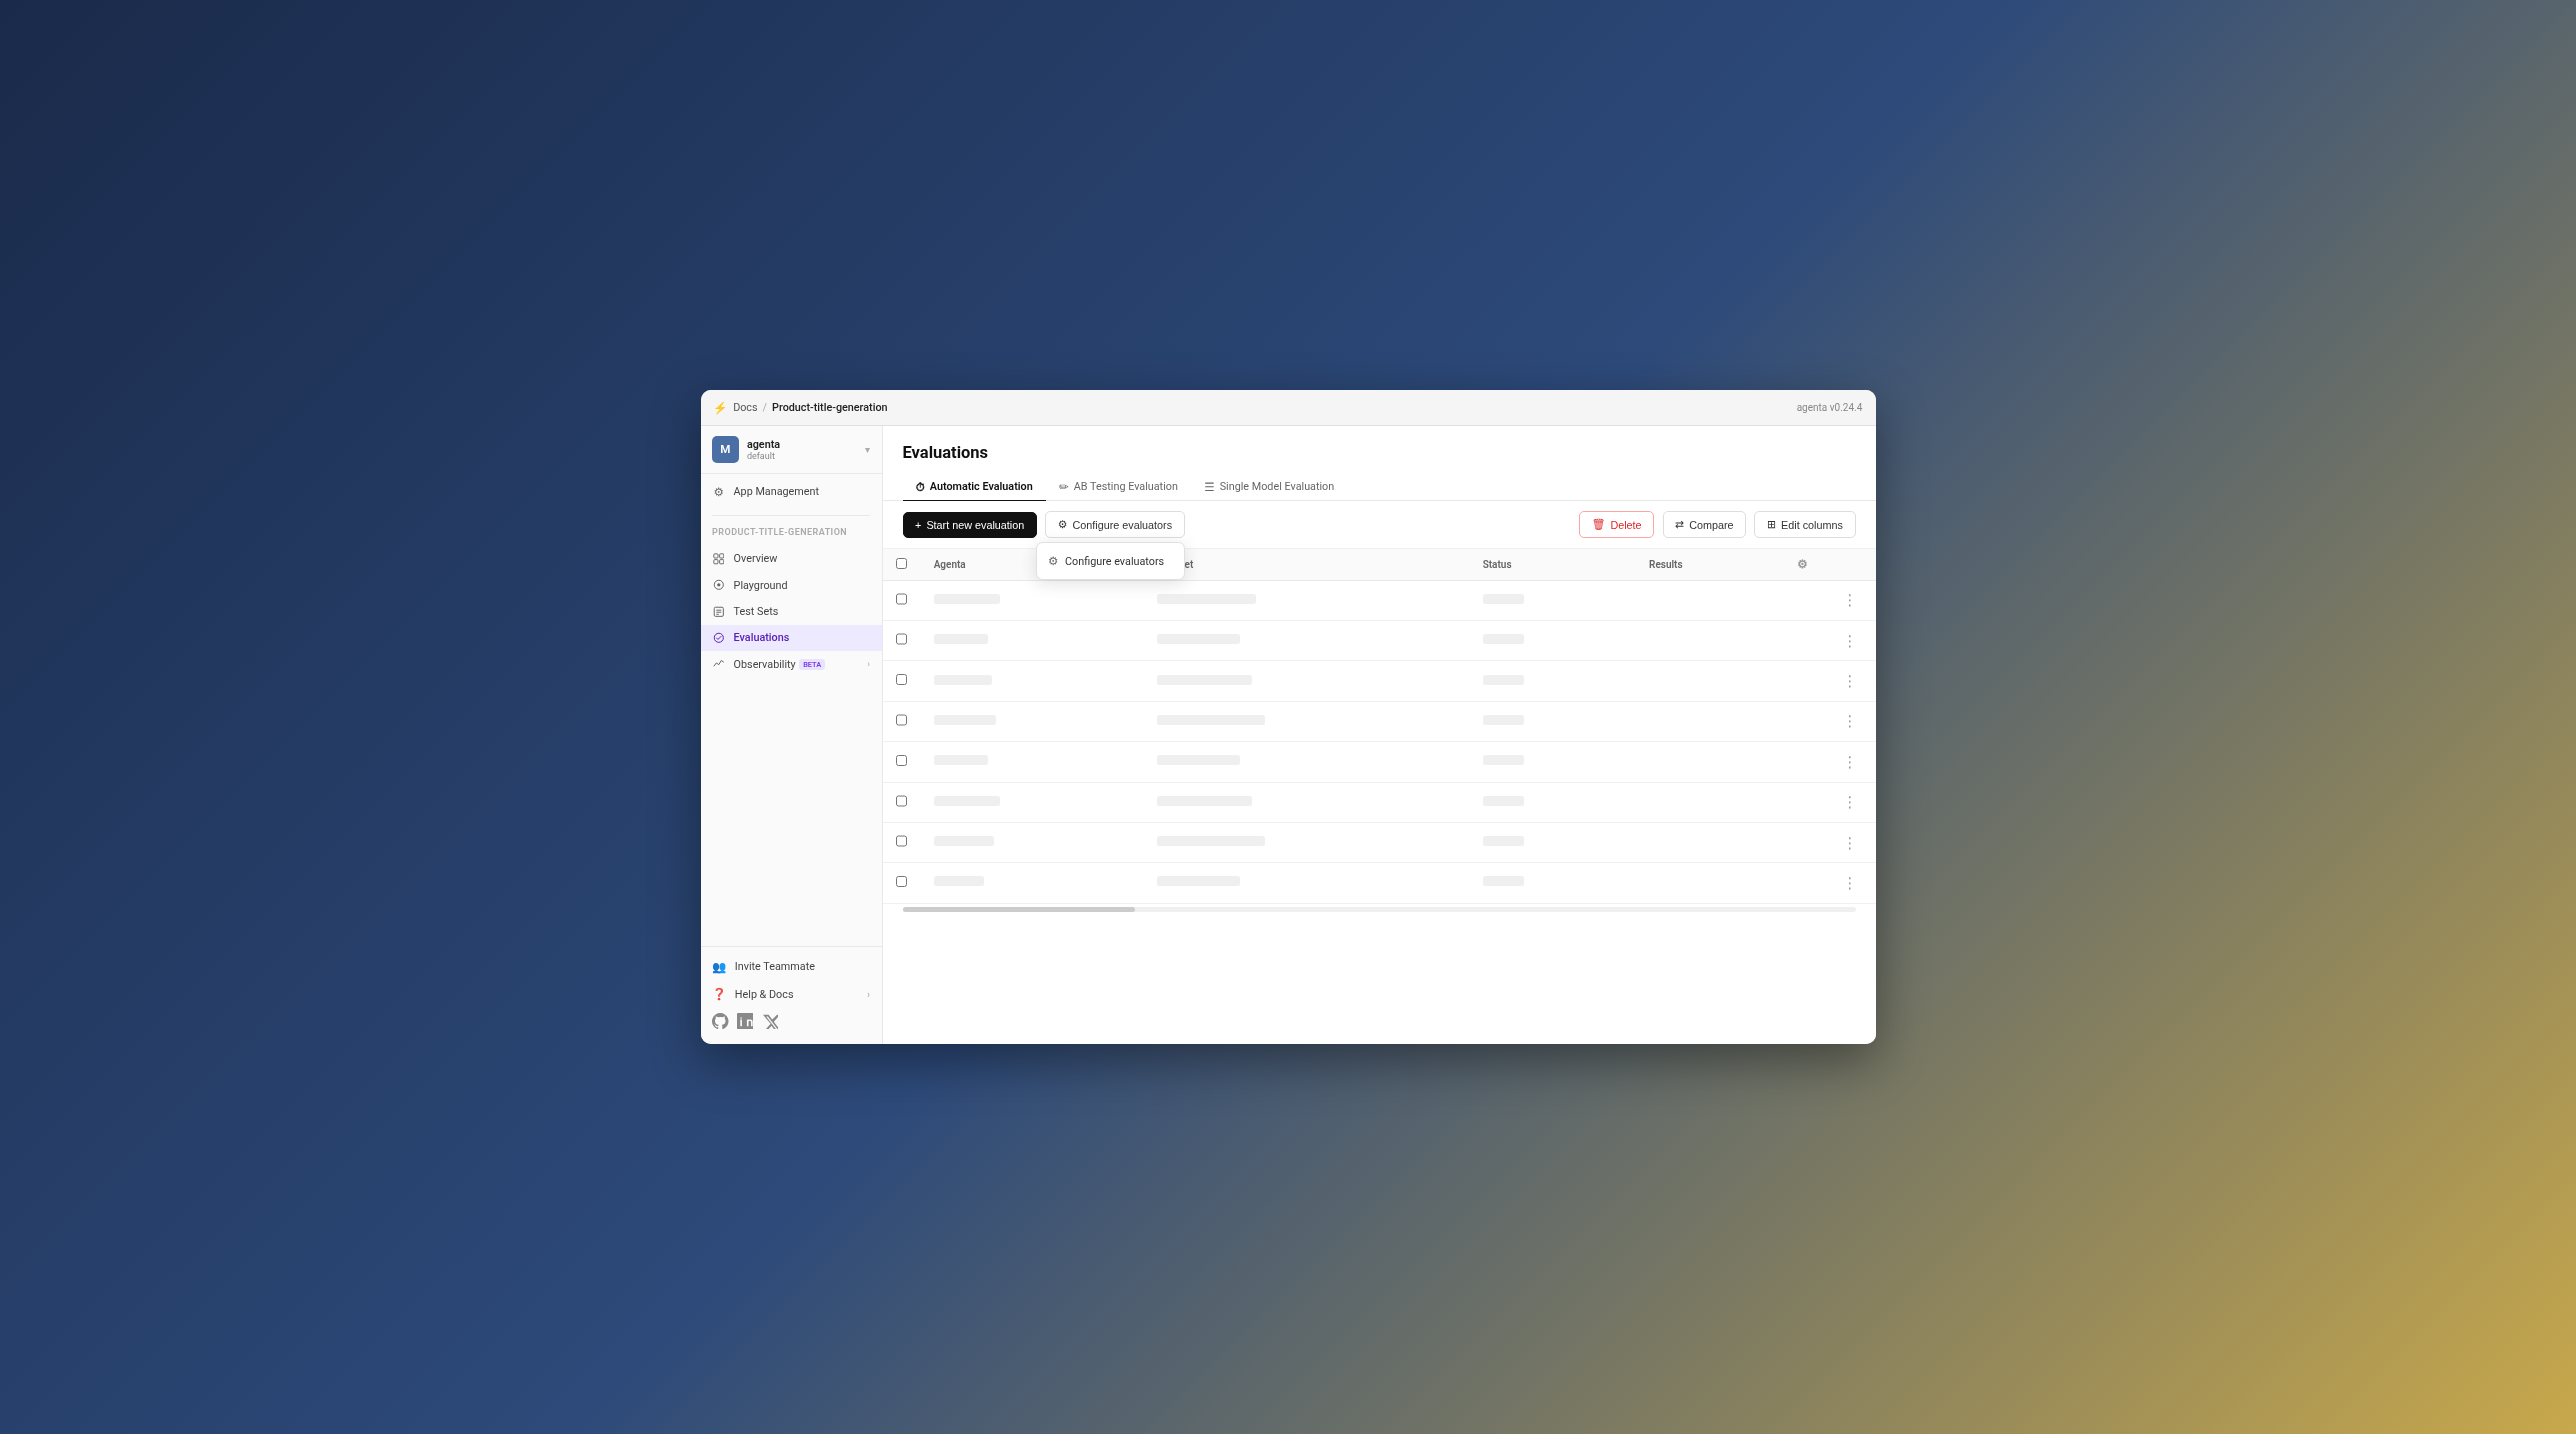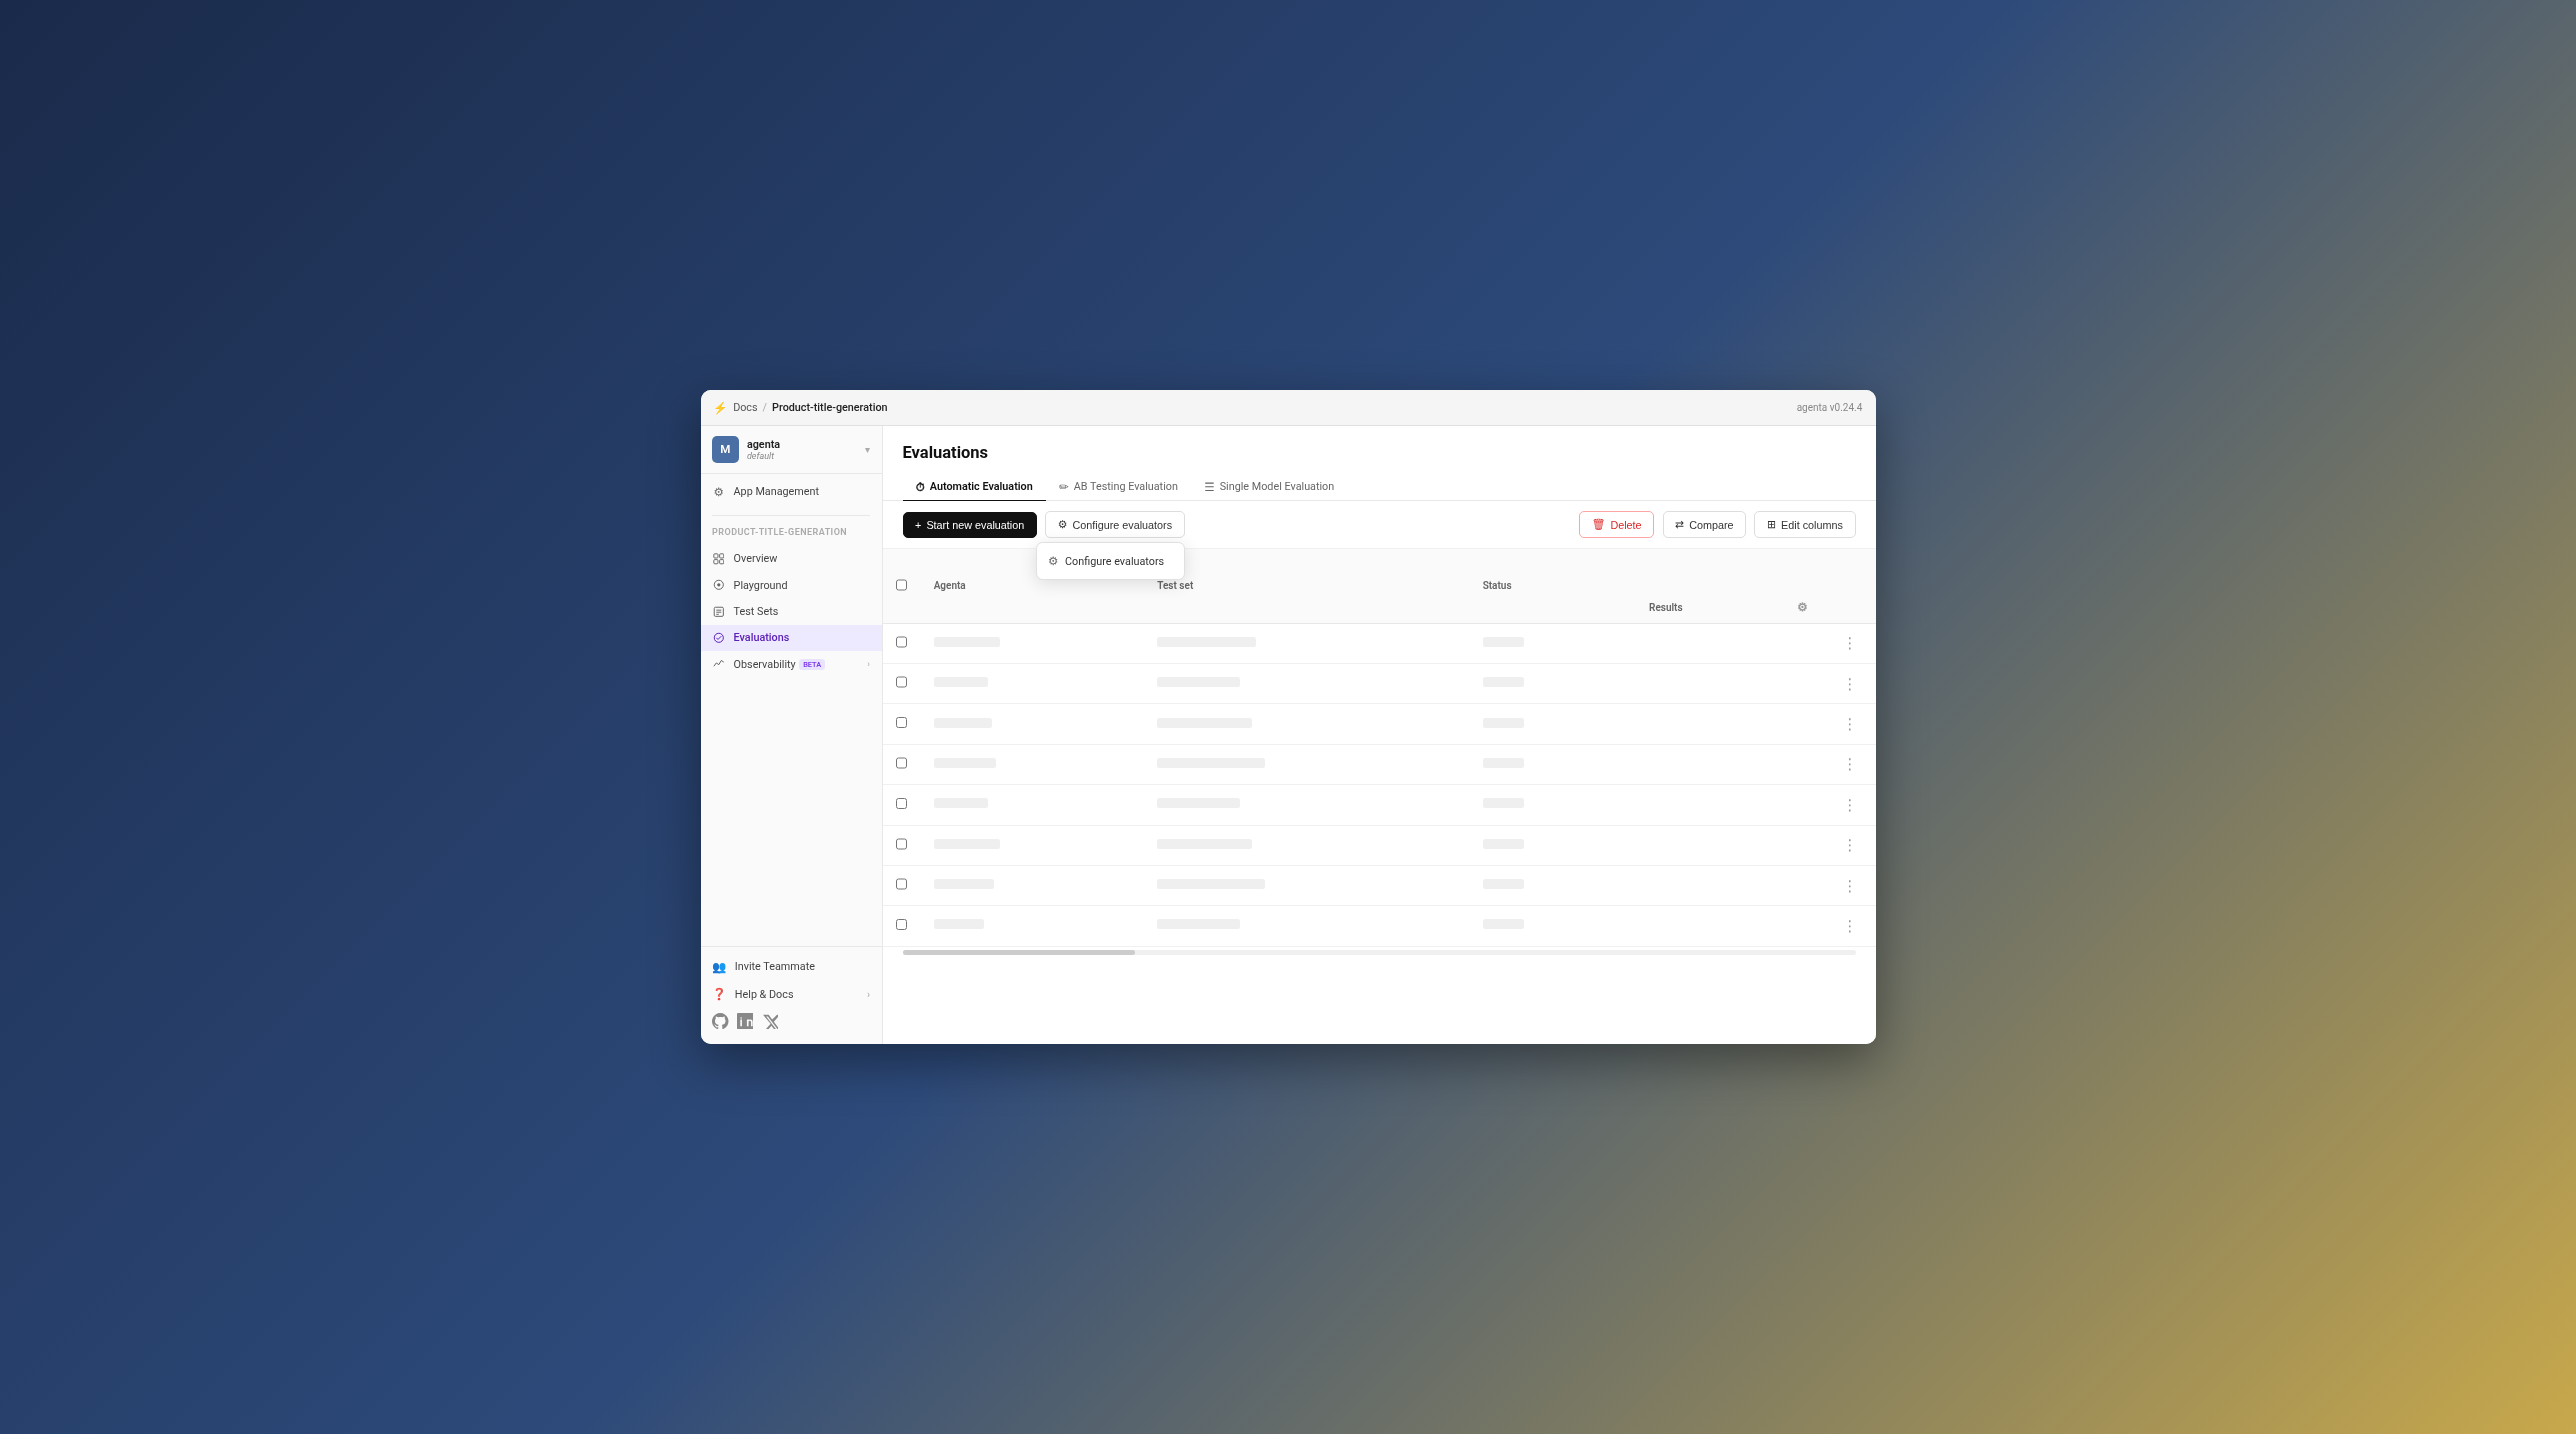--- a/index.html
+++ b/index.html
@@ -82,21 +82,21 @@
       display: flex;
       align-items: center;
       justify-content: center;
       color: #fff;
       font-size: 11.6px;
       font-weight: 600;
       flex-shrink: 0;
     }
     .user-info { flex: 1; min-width: 0; }
     .user-name { font-size: 10.8px; font-weight: 600; color: #222; }
-    .user-sub { font-size: 9px; color: #888; font-style: italic; }
+    .user-sub { font-size: 9px; color: #888; }
     .chevron-icon { color: #aaa; font-size: 10px; }
     .sidebar-section {
       padding: 5px 0;
     }
     .sidebar-item {
       display: flex;
       align-items: center;
       gap: 8.3px;
       padding: 6.6px 11.6px;
       cursor: pointer;
@@ -541,21 +541,21 @@
               <th>
                 <span>Agenta</span>
               </th>
               <th>
                 <span>Test set</span>
               </th>
               <th>
                 <span>Status</span>
               </th>
               <th colspan="3" class="results-header">
-                <div style="display:flex; align-items:center; justify-content:space-between; padding:0 3.3px;margin-top:43px;">
+                <div style="display:flex; align-items:center; justify-content:space-between; padding:0 3.3px;">
                   <span>Results</span>
                   <span class="settings-icon">⚙</span>
                 </div>
               </th>
               <th style="width:33px;"></th>
             </tr>
           </thead>
           <tbody id="table-body">
 
           <tr>

